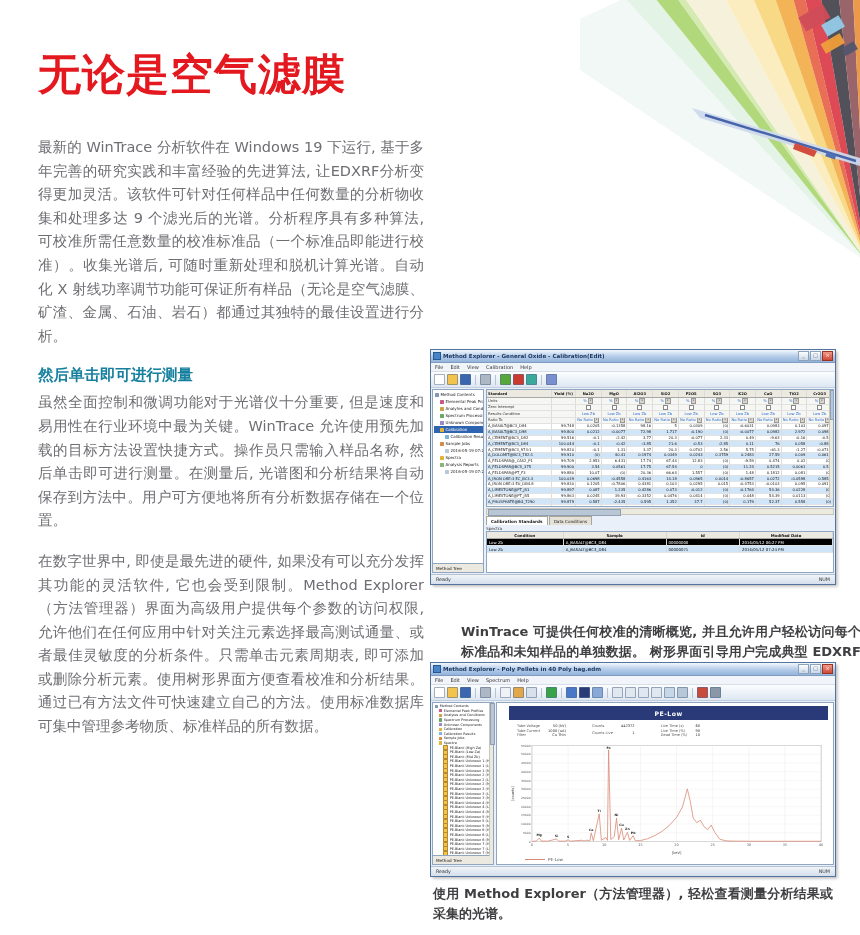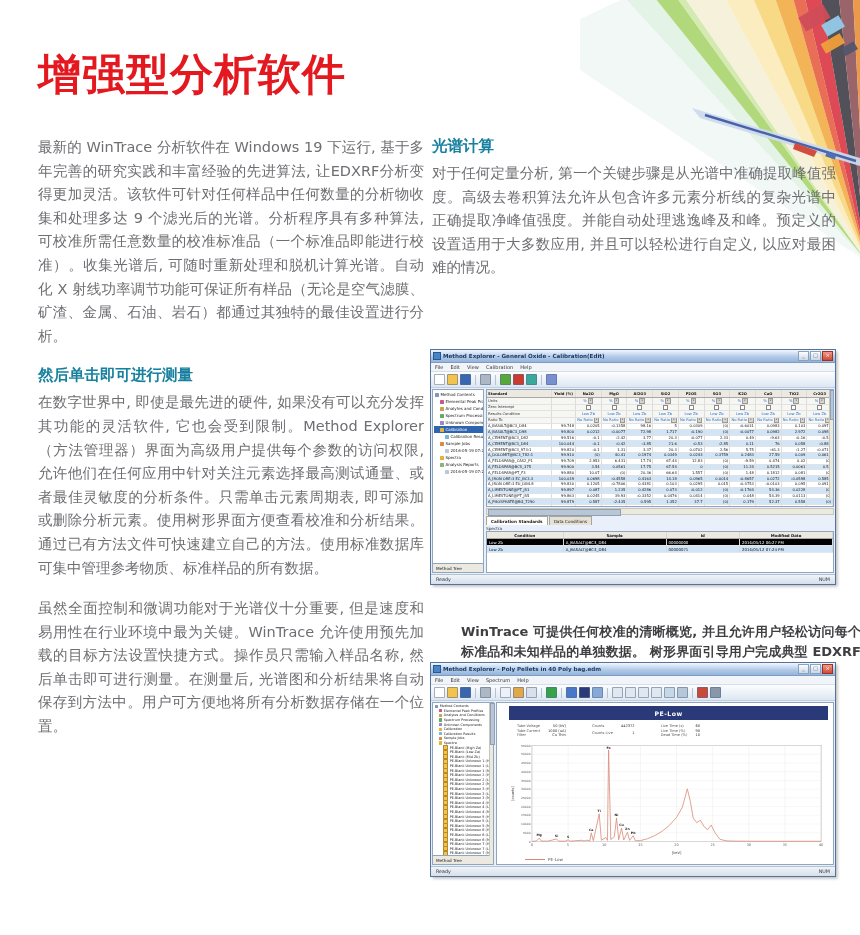--- a/index.html
+++ b/index.html
@@ -144,33 +144,29 @@
         <rect x="234" y="40" width="22" height="11" fill="#f09a30" opacity="0.95"></rect>
         <rect x="250" y="54" width="14" height="9" fill="#4a4e66" opacity="0.95"></rect>
       </g>
       <polygon points="112,108 280,158 280,166 120,118" fill="#ccd8ec" opacity="0.95"></polygon>
       <line x1="125" y1="115" x2="276" y2="161" stroke="#2f4f9e" stroke-width="2.4" opacity="0.9"></line>
       <polygon points="215,143 237,151 234,157 213,149" fill="#d04434"></polygon>
       <rect x="246" y="153" width="10" height="5" fill="#4668b0" transform="rotate(18 251 155)"></rect>
     </g>
   </svg>
 
-  <h1 class="title">增强型分析软件</h1>
+  <h1 class="title">无论是空气滤膜</h1>
 
   <div class="col-left">
     <p class="bodytx">最新的 WinTrace 分析软件在 Windows 19 下运行, 基于多年完善的研究实践和丰富经验的先进算法, 让EDXRF分析变得更加灵活。该软件可针对任何样品中任何数量的分析物收集和处理多达 9 个滤光后的光谱。分析程序具有多种算法, 可校准所需任意数量的校准标准品（一个标准品即能进行校准）。收集光谱后, 可随时重新处理和脱机计算光谱。自动化 X 射线功率调节功能可保证所有样品（无论是空气滤膜、矿渣、金属、石油、岩石）都通过其独特的最佳设置进行分析。</p>
     <h3 class="sub">然后单击即可进行测量</h3>
+    <p class="bodytx">虽然全面控制和微调功能对于光谱仪十分重要, 但是速度和易用性在行业环境中最为关键。WinTrace 允许使用预先加载的目标方法设置快捷方式。操作员只需输入样品名称, 然后单击即可进行测量。在测量后, 光谱图和分析结果将自动保存到方法中。用户可方便地将所有分析数据存储在一个位置。</p>
     <p class="bodytx">在数字世界中, 即使是最先进的硬件, 如果没有可以充分发挥其功能的灵活软件, 它也会受到限制。Method Explorer（方法管理器）界面为高级用户提供每个参数的访问权限, 允许他们在任何应用中针对关注元素选择最高测试通量、或者最佳灵敏度的分析条件。只需单击元素周期表, 即可添加或删除分析元素。使用树形界面方便查看校准和分析结果。通过已有方法文件可快速建立自己的方法。使用标准数据库可集中管理参考物质、标准样品的所有数据。</p>
-    <p class="bodytx">虽然全面控制和微调功能对于光谱仪十分重要, 但是速度和易用性在行业环境中最为关键。WinTrace 允许使用预先加载的目标方法设置快捷方式。操作员只需输入样品名称, 然后单击即可进行测量。在测量后, 光谱图和分析结果将自动保存到方法中。用户可方便地将所有分析数据存储在一个位置。</p>
   </div>
 
-  <div class="col-right">
-    <h3 class="sub">光谱计算</h3>
-    <p class="bodytx">对于任何定量分析, 第一个关键步骤是从光谱中准确提取峰值强度。高级去卷积算法允许从包含许多元素分析线的复杂光谱中正确提取净峰值强度。并能自动处理逃逸峰及和峰。预定义的设置适用于大多数应用, 并且可以轻松进行自定义, 以应对最困难的情况。</p>
-  </div>
 
   <div class="win win1">
     <div class="tbar">
       <span class="ticon"></span>
       <span class="ttext">Method Explorer - General Oxide - Calibration(Edit)</span>
       <span class="wbtns">
         <span class="wbtn">_</span>
         <span class="wbtn">□</span>
         <span class="wbtn close">×</span>
       </span>
@@ -949,14 +945,15 @@
           <span>PE-Low</span>
         </div>
       </div>
     </div>
     <div class="sbar">
       <span>Ready</span>
       <span>NUM</span>
     </div>
   </div>
 
+  <div class="caption cap2">使用 Method Explorer（方法管理器）, 轻松查看测量分析结果或采集的光谱。</div>
 
 </div>
 
 </body></html>

